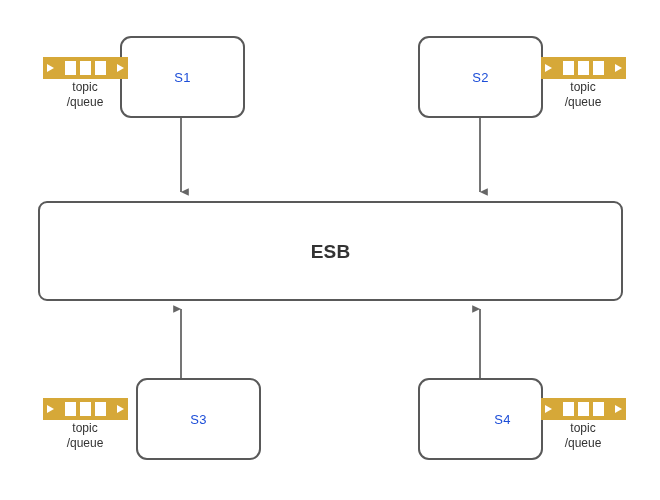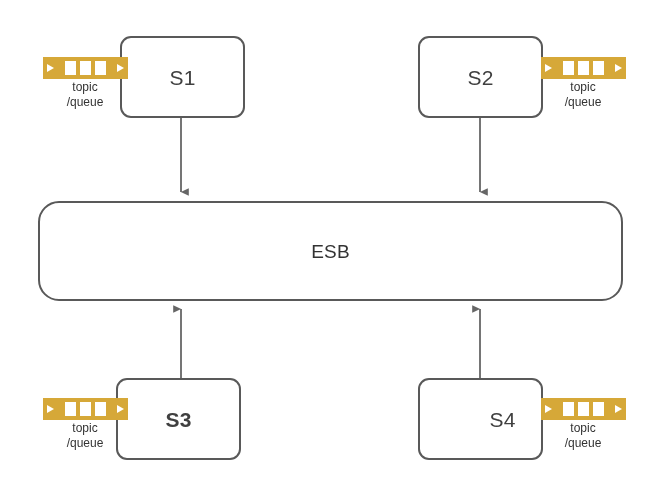--- a/index.html
+++ b/index.html
@@ -22,36 +22,37 @@
     box-sizing: border-box;
     background: #ffffff;
     border: 2.4px solid #595959;
     border-radius: 11px;
     display: flex;
     align-items: center;
     justify-content: center;
     z-index: 3;
   }
   .node-label {
-    font-size: 21px;
-    color: #404040;
+    font-size: 13px;
+    color: #1d4ed8;
     line-height: 1;
     letter-spacing: 0.2px;
   }
 
   .esb-box {
     position: absolute;
     box-sizing: border-box;
     background: #ffffff;
     border: 2.4px solid #595959;
-    border-radius: 21px;
+    border-radius: 9px;
     display: flex;
     align-items: center;
     justify-content: center;
     z-index: 3;
+    font-weight: bold;
   }
   .esb-label {
     font-size: 19px;
     color: #333333;
     line-height: 1;
     letter-spacing: 0.2px;
   }
 
   
   .queue-icon {
@@ -158,21 +159,21 @@
       <span class="queue-cell"></span>
       <span class="queue-cell"></span>
     </span>
     <span class="queue-arrow"></span>
   </div>
   <div class="queue-caption" style="left:533px; top:80px;">
     <div>topic</div>
     <div>/queue</div>
   </div>
 
-  <div class="node-box" style="left:116px; top:378px; width:125px; height:82px;font-weight:bold;">
+  <div class="node-box" style="left:136px; top:378px; width:125px; height:82px;">
     <span class="node-label">S3</span>
   </div>
   <div class="queue-icon" style="left:43px; top:398px; width:85px;">
     <span class="queue-arrow"></span>
     <span class="queue-cells">
       <span class="queue-cell"></span>
       <span class="queue-cell"></span>
       <span class="queue-cell"></span>
     </span>
     <span class="queue-arrow"></span>

